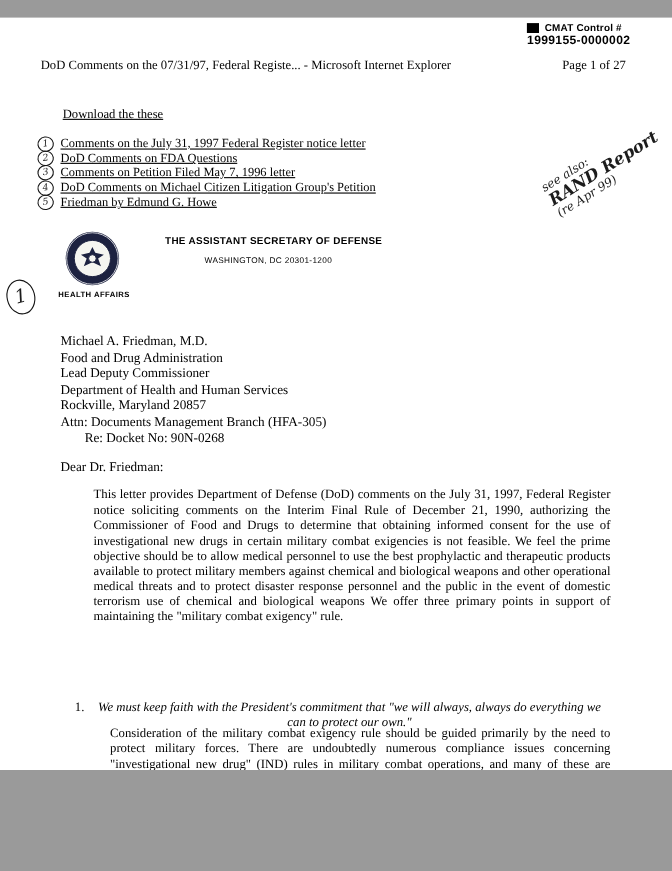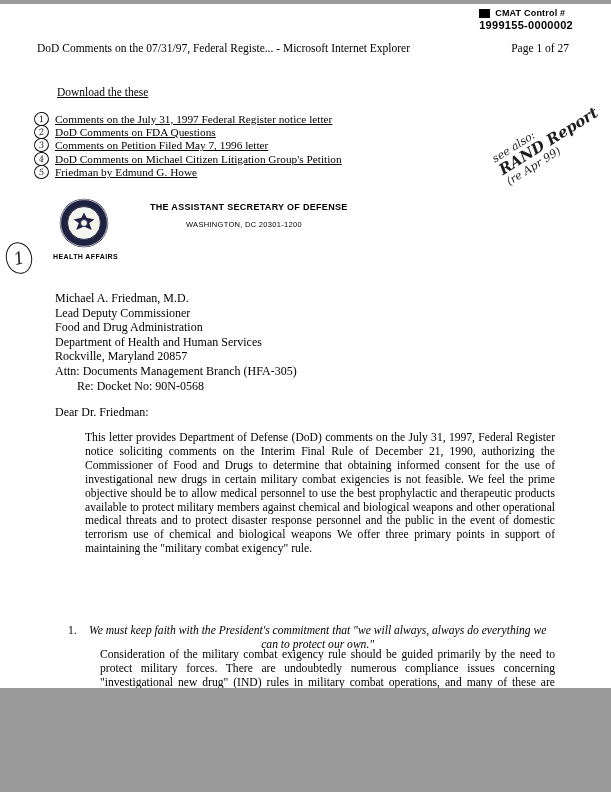--- a/index.html
+++ b/index.html
@@ -1,19 +1,19 @@
 <!DOCTYPE html>
 <html><head>
 <meta charset="utf-8">
 <style>
   html,body{margin:0;padding:0;background:#9a9a9a;}
   .page{
     position:relative;
     width:611px;height:684px;
-    margin:4px auto;
+    margin:16px auto;
     background:#ffffff;
     font-family:"Liberation Serif","DejaVu Serif",serif;
     color:#000;
     overflow:hidden;
   }
   
   .stamp{position:absolute;top:4px;right:38px;font-family:"Liberation Sans","DejaVu Sans",sans-serif;text-align:left;}
   .stamp-row1{display:flex;align-items:center;gap:5px;}
   .stamp-mark{width:11px;height:9px;background:#000;}
   .stamp-label{font-size:9px;font-weight:bold;letter-spacing:.2px;}
@@ -124,29 +124,29 @@
   </svg>
   <div class="seal-caption">HEALTH AFFAIRS</div>
 
   <div class="office">THE ASSISTANT SECRETARY OF DEFENSE</div>
   <div class="office-addr">WASHINGTON, DC  20301-1200</div>
 
   <div class="margin-one hand">1</div>
 
   <div class="recipient">
     <div>Michael A. Friedman, M.D.</div>
+    <div>Food and Drug Administration</div>
     <div>Lead Deputy Commissioner</div>
-    <div>Food and Drug Administration</div>
     <div>Department of Health and Human Services</div>
     <div>Rockville, Maryland 20857</div>
   </div>
 
   <div class="attn">
     <div>Attn: Documents Management Branch (HFA-305)</div>
-    <div class="re">Re: Docket No: 90N-0568</div>
+    <div class="re">Re: Docket No: 90N-0268</div>
   </div>
 
   <div class="salutation">Dear Dr. Friedman:</div>
 
   <div class="para1">This letter provides Department of Defense (DoD) comments on the July 31, 1997, Federal Register notice soliciting comments on the Interim Final Rule of December 21, 1990, authorizing the Commissioner of Food and Drugs to determine that obtaining informed consent for the use of investigational new drugs in certain military combat exigencies is not feasible. We feel the prime objective should be to allow medical personnel to use the best prophylactic and therapeutic products available to protect military members against chemical and biological weapons and other operational medical threats and to protect disaster response personnel and the public in the event of domestic terrorism use of chemical and biological weapons We offer three primary points in support of maintaining the "military combat exigency" rule.</div>
 
   <div class="point">
     <span>1.</span>
     <span class="pt-text">We must keep faith with the President's commitment that "we will always, always do everything we can to protect our own."</span>
   </div>

